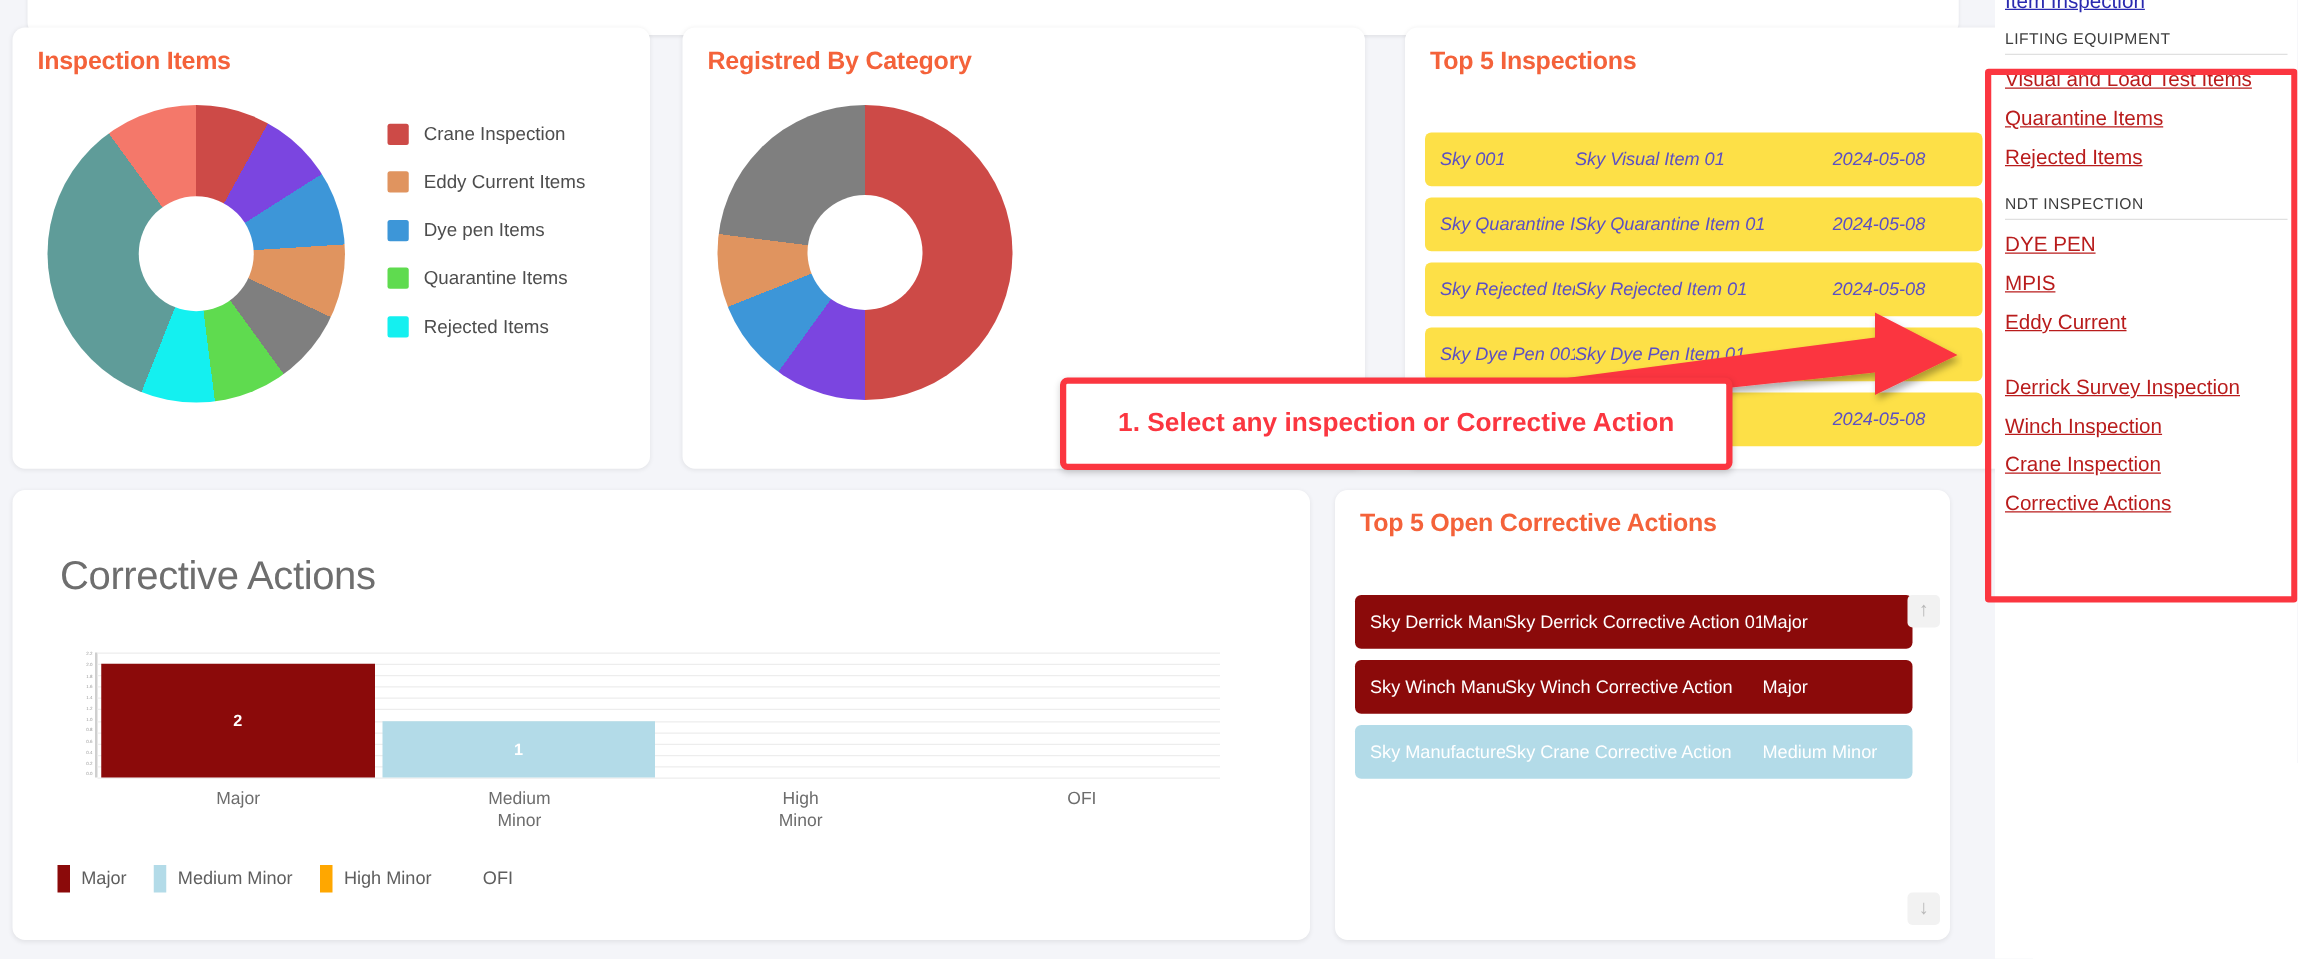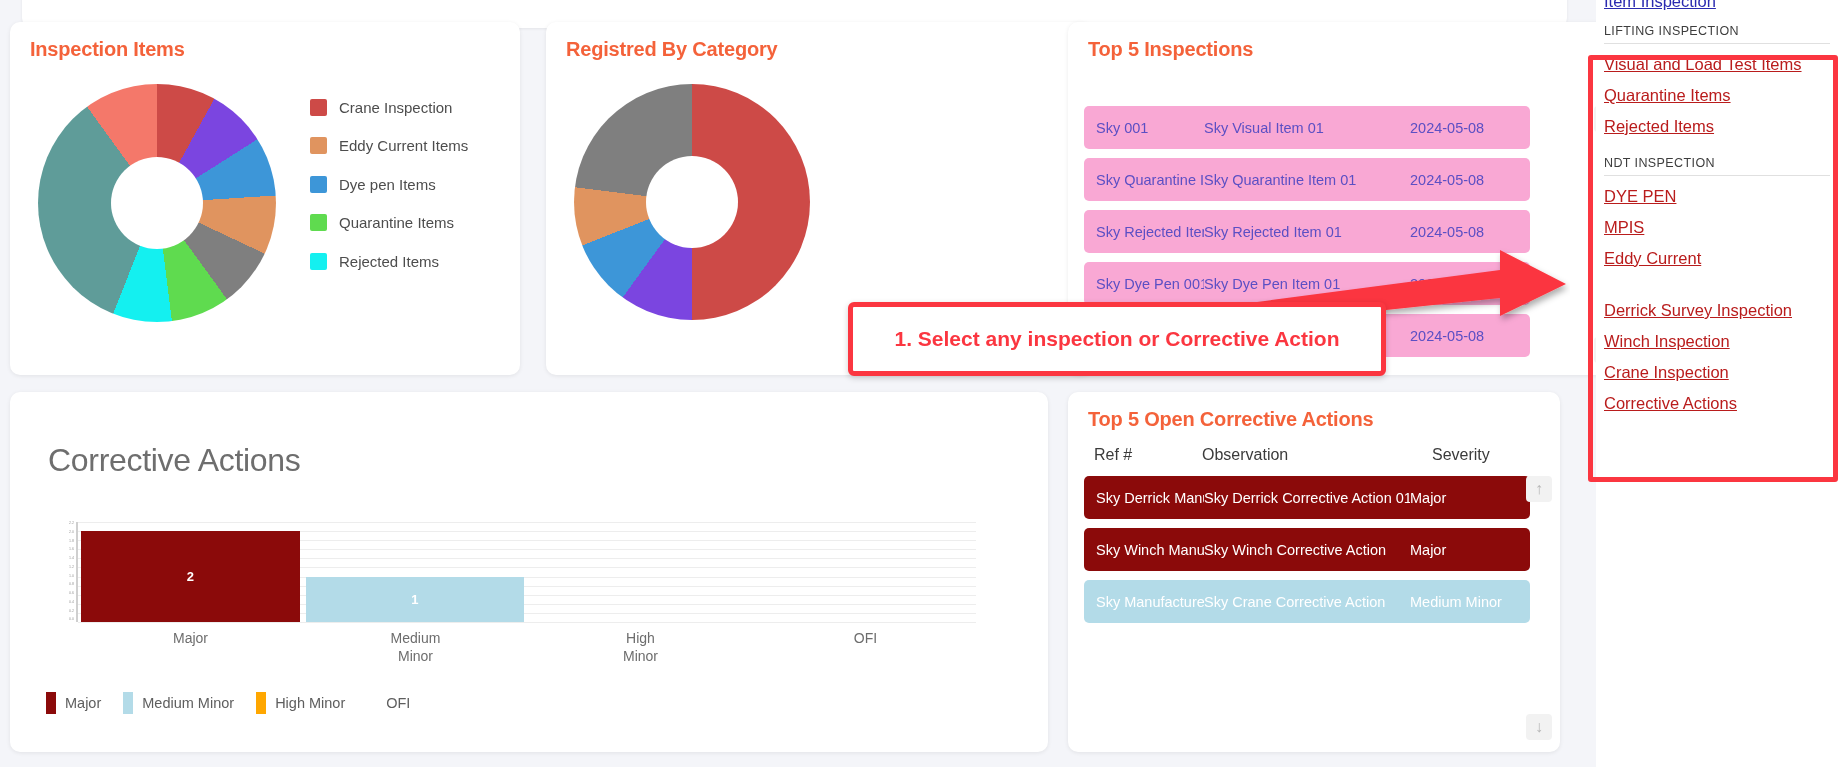--- a/index.html
+++ b/index.html
@@ -29,21 +29,21 @@
   .card-title {
     color: #f4623a;
     font-size: 20px;
     font-weight: bold;
     letter-spacing: -0.2px;
   }
 
   
   #card-inspection-items { left: 10px;   top: 22px;  width: 510px; height: 353px; }
   #card-registered-cat   { left: 546px;  top: 22px;  width: 546px; height: 353px; }
-  #card-top5-insp        { left: 1068px; top: 22px;  width: 560px; height: 353px; }
+  #card-top5-insp        { left: 1124px; top: 22px;  width: 560px; height: 353px; }
   #card-corrective-bar   { left: 10px;   top: 392px; width: 1038px; height: 360px; }
   #card-top5-ca          { left: 1068px; top: 392px; width: 492px; height: 360px; }
 
   .card-title-abs { position: absolute; left: 20px; top: 16px; }
 
   
   .donut-wrap { position: absolute; }
   .donut { border-radius: 50%; position: relative; }
   .donut::after {
     content: ""; position: absolute;
@@ -86,21 +86,21 @@
     display: flex; align-items: center;
     height: 43px; margin-bottom: 9px;
     border-radius: 5px;
     font-size: 14.5px;
     padding: 0 12px;
     overflow: hidden;
   }
   .trow .c-ser, .trow .c-name, .trow .c-last {
     overflow: hidden; white-space: nowrap; text-overflow: clip;
   }
-  .trow.plain { background: #f9a8d4; color: #5b4fc4; }
+  .trow.plain { background: #fde047; color: #5b4fc4; font-style: italic; }
   .trow.sev-major  { background: #8b0a0a; color: #ffffff; }
   .trow.sev-medium { background: #b3dbe8; color: #ffffff; }
 
   
   .scroll-arrow {
     position: absolute; width: 26px; height: 26px;
     border-radius: 4px; background: #f2f2f2;
     color: #b8b8b8; font-size: 16px;
     display: flex; align-items: center; justify-content: center;
     line-height: 1;
@@ -372,25 +372,20 @@
         </div>
         <div class="bl-item">
           <span class="bl-sw" style="background: transparent;"></span>
           <span class="bl-label">OFI</span>
         </div>
       </div>
   </div>
 
   <div class="card" id="card-top5-ca">
     <div class="card-title card-title-abs">Top 5 Open Corrective Actions</div>
-    <div class="tbl-head">
-      <div class="c-ser">Ref #</div>
-      <div class="c-name">Observation</div>
-      <div class="c-last">Severity</div>
-    </div>
     <div class="tbl-body" id="ca-rows">
         <div class="trow sev-major">
           <div class="c-ser">Sky Derrick Manufacturer</div>
           <div class="c-name">Sky Derrick Corrective Action 01</div>
           <div class="c-last">Major</div>
         </div>
         <div class="trow sev-major">
           <div class="c-ser">Sky Winch Manufacturer</div>
           <div class="c-name">Sky Winch Corrective Action</div>
           <div class="c-last">Major</div>
@@ -401,21 +396,21 @@
           <div class="c-last">Medium Minor</div>
         </div>
       </div>
     <div class="scroll-arrow" style="right:8px; top:84px;">↑</div>
     <div class="scroll-arrow" style="right:8px; bottom:12px;">↓</div>
   </div>
 
   <div id="sidebar">
     <a class="sb-partial-link">Item Inspection</a>
     <div id="sidebar-items">
-        <div class="sb-section" style="top: 32px;">LIFTING INSPECTION</div>
+        <div class="sb-section" style="top: 32px;">LIFTING EQUIPMENT</div>
         <a class="sb-link" style="top: 63px;">Visual and Load Test Items</a>
         <a class="sb-link" style="top: 94px;">Quarantine Items</a>
         <a class="sb-link" style="top: 125px;">Rejected Items</a>
         <div class="sb-section" style="top: 164px;">NDT INSPECTION</div>
         <a class="sb-link" style="top: 195px;">DYE PEN</a>
         <a class="sb-link" style="top: 226px;">MPIS</a>
         <a class="sb-link" style="top: 257px;">Eddy Current</a>
         <a class="sb-link" style="top: 309px;">Derrick Survey Inspection</a>
         <a class="sb-link" style="top: 340px;">Winch Inspection</a>
         <a class="sb-link" style="top: 371px;">Crane Inspection</a>

